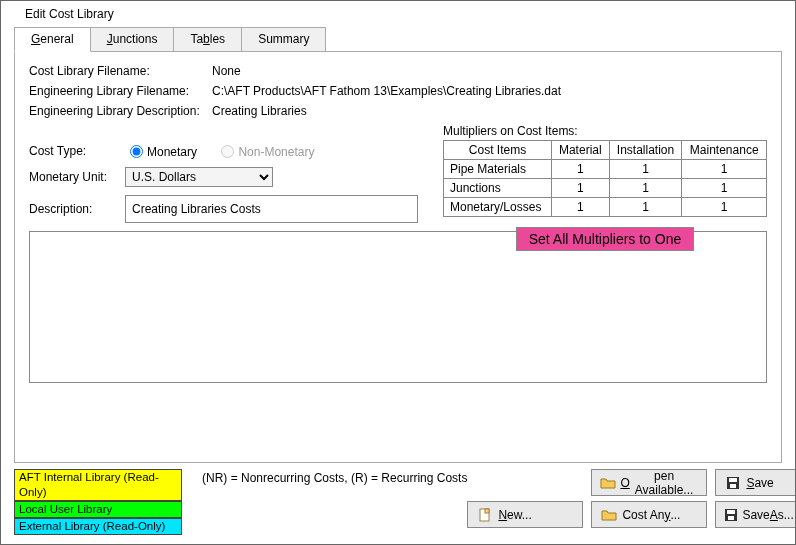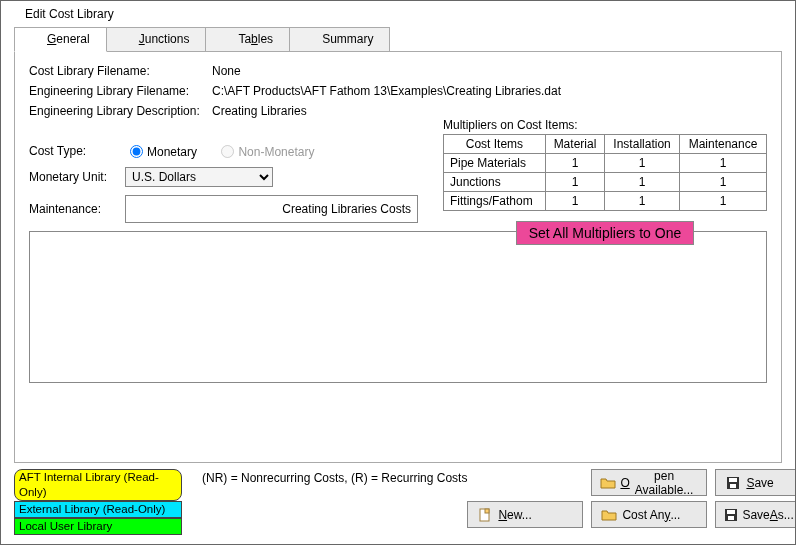--- a/index.html
+++ b/index.html
@@ -21,21 +21,21 @@
   }
   .content {
     padding: 0 13px 10px 13px;
   }
   .tab-strip {
     display: flex;
     position: relative;
     z-index: 2;
   }
   .tab {
-    padding: 4px 16px 5px 32px;
+    padding: 4px 16px 5px 16px;
     border: 1px solid #aaa;
     border-bottom: none;
     background: #f0f0f0;
     margin-right: -1px;
     cursor: pointer;
     position: relative;
     text-align: center;
   }
   .tab.active {
     background: #fff;
@@ -51,21 +51,21 @@
     position: relative;
   }
   .field-row {
     display: flex;
     margin-bottom: 6px;
     align-items: center;
   }
   .field-row .lbl { width: 183px; }
   .upper-right {
     position: absolute;
-    top: 66px;
+    top: 72px;
     right: 14px;
     width: 324px;
   }
   .mult-title { margin-bottom: 2px; }
   table.mult {
     border-collapse: collapse;
     width: 100%;
     background: #fff;
   }
   table.mult th, table.mult td {
@@ -105,21 +105,20 @@
     border: 1px solid #888;
     background: #f4f4f4;
   }
   input.desc {
     width: 293px;
     height: 28px;
     font-family: inherit;
     font-size: 12px;
     padding: 2px 6px;
     border: 1px solid #888;
-    text-align: right;
   }
   .notes-label { margin-top: 14px; margin-bottom: 3px; }
   textarea.notes {
     width: 100%;
     height: 152px;
     border: 1px solid #888;
     resize: none;
     font-family: inherit;
     font-size: 12px;
     padding: 4px;
@@ -131,21 +130,21 @@
   }
   .legend-box { width: 172px; }
   .legend-item {
     border: 1px solid #444;
     padding: 0 4px;
     font-size: 11.5px;
     line-height: 15px;
     margin-bottom: 0;
     width: 168px;
   }
-  .leg-yellow { background: #ffff00; border-radius: 8px; }
+  .leg-yellow { background: #ffff00; }
   .leg-cyan   { background: #00e5ff; }
   .leg-green  { background: #00ff00; }
   .cost-note {
     margin-left: 20px;
     font-size: 12px;
     margin-top: 2px;
     flex: 0 0 auto;
   }
   .btn-area {
     margin-left: auto;
@@ -215,21 +214,21 @@
             <td class="val">1</td>
             <td class="val">1</td>
           </tr>
           <tr>
             <td>Junctions</td>
             <td class="val">1</td>
             <td class="val">1</td>
             <td class="val">1</td>
           </tr>
           <tr>
-            <td>Fittings/Fathom</td>
+            <td>Monetary/Losses</td>
             <td class="val">1</td>
             <td class="val">1</td>
             <td class="val">1</td>
           </tr>
         </tbody>
       </table>
       <button class="btn-mult">
         <span>Set All </span><span class="ul">M</span><span>ultipliers to One</span>
       </button>
     </div>
@@ -242,33 +241,33 @@
           <label class="disabled"><input type="radio" disabled="" style=""><span>Non-Monetary</span></label>
         </span>
       </div>
       <div class="row2">
         <div class="lbl2">Monetary Unit:</div>
         <select class="dd">
           <option>U.S. Dollars</option>
         </select>
       </div>
       <div class="row2">
-        <div class="lbl2">Maintenance:</div>
+        <div class="lbl2">Description:</div>
         <input class="desc" type="text" value="Creating Libraries Costs" style="">
       </div>
 
       <textarea class="notes" style=""></textarea>
     </div>
   </div>
 
   <div class="footer">
     <div class="legend-box">
       <div class="legend-item leg-yellow">AFT Internal Library (Read-Only)</div>
+      <div class="legend-item leg-green">Local User Library</div>
       <div class="legend-item leg-cyan">External Library (Read-Only)</div>
-      <div class="legend-item leg-green">Local User Library</div>
     </div>
     <div class="cost-note">(NR) = Nonrecurring Costs, (R) = Recurring Costs</div>
 
     <div class="btn-area">
       <div class="cell-c1r1"></div>
 
       <button class="btn" style="grid-column:1;grid-row:2;">
         <span class="ic">
           <svg width="16" height="16" viewBox="0 0 16 16">
               <rect x="3" y="2" width="9" height="12" fill="#fff" stroke="#a08040"></rect>

